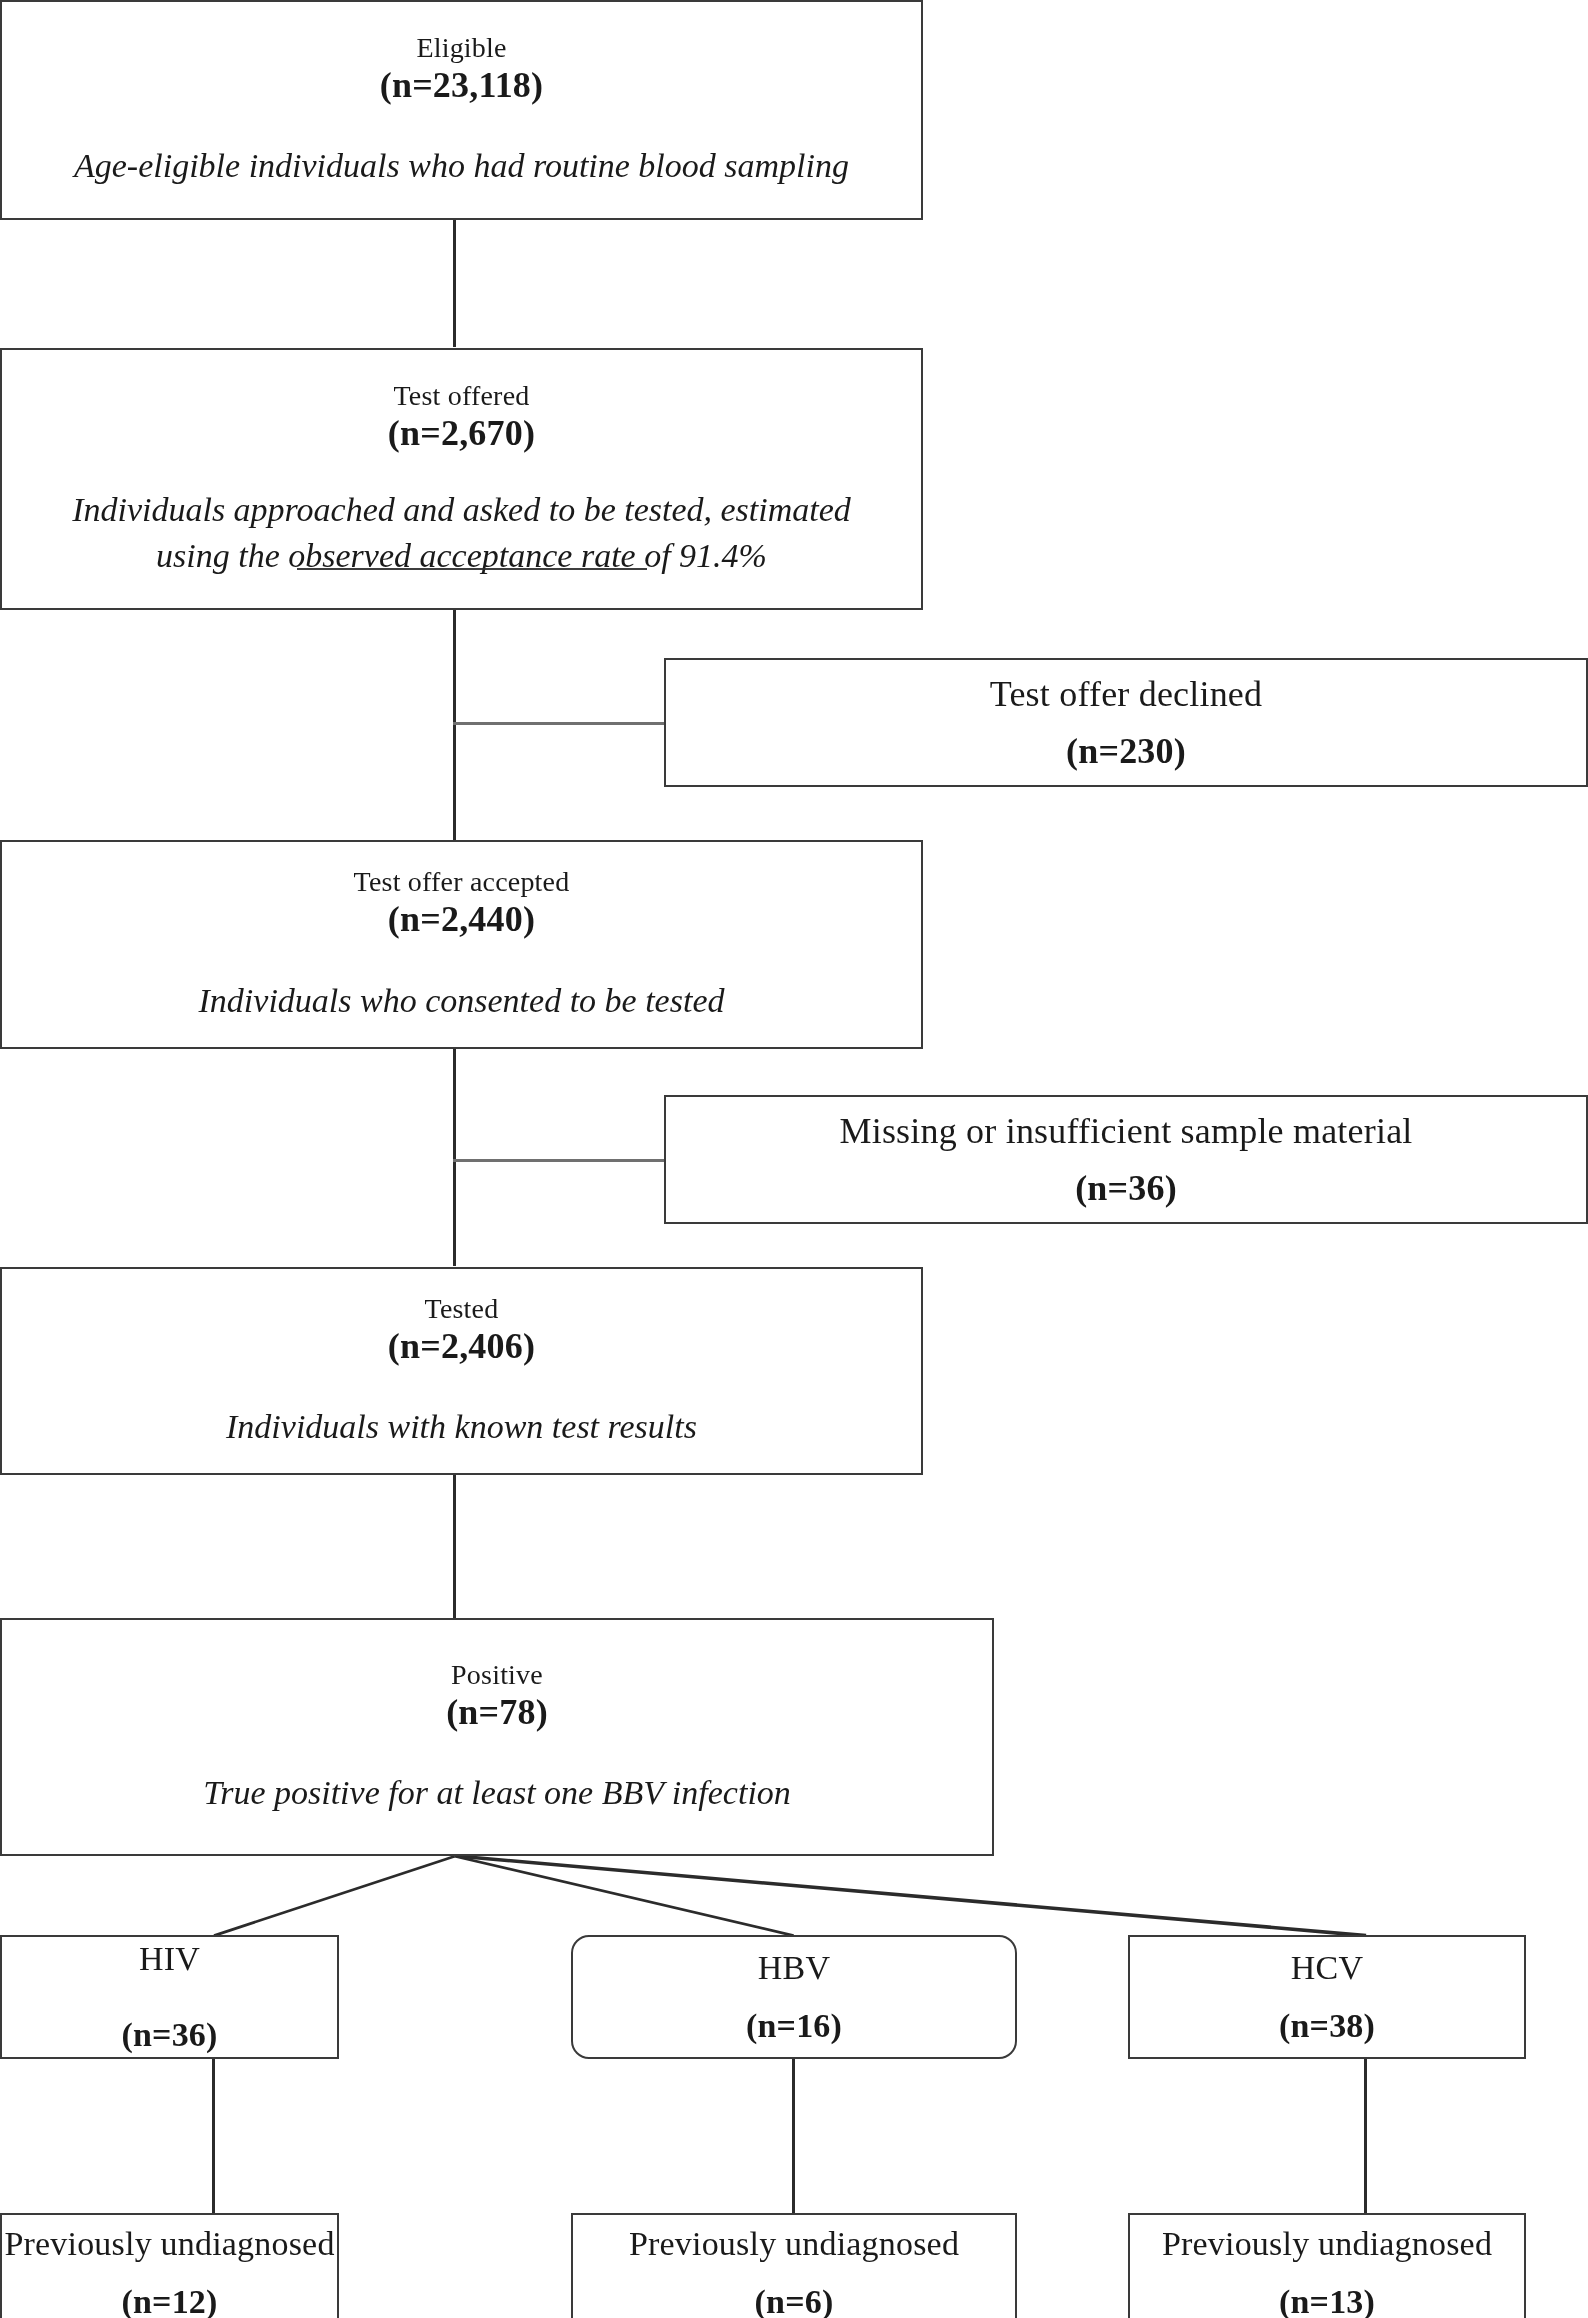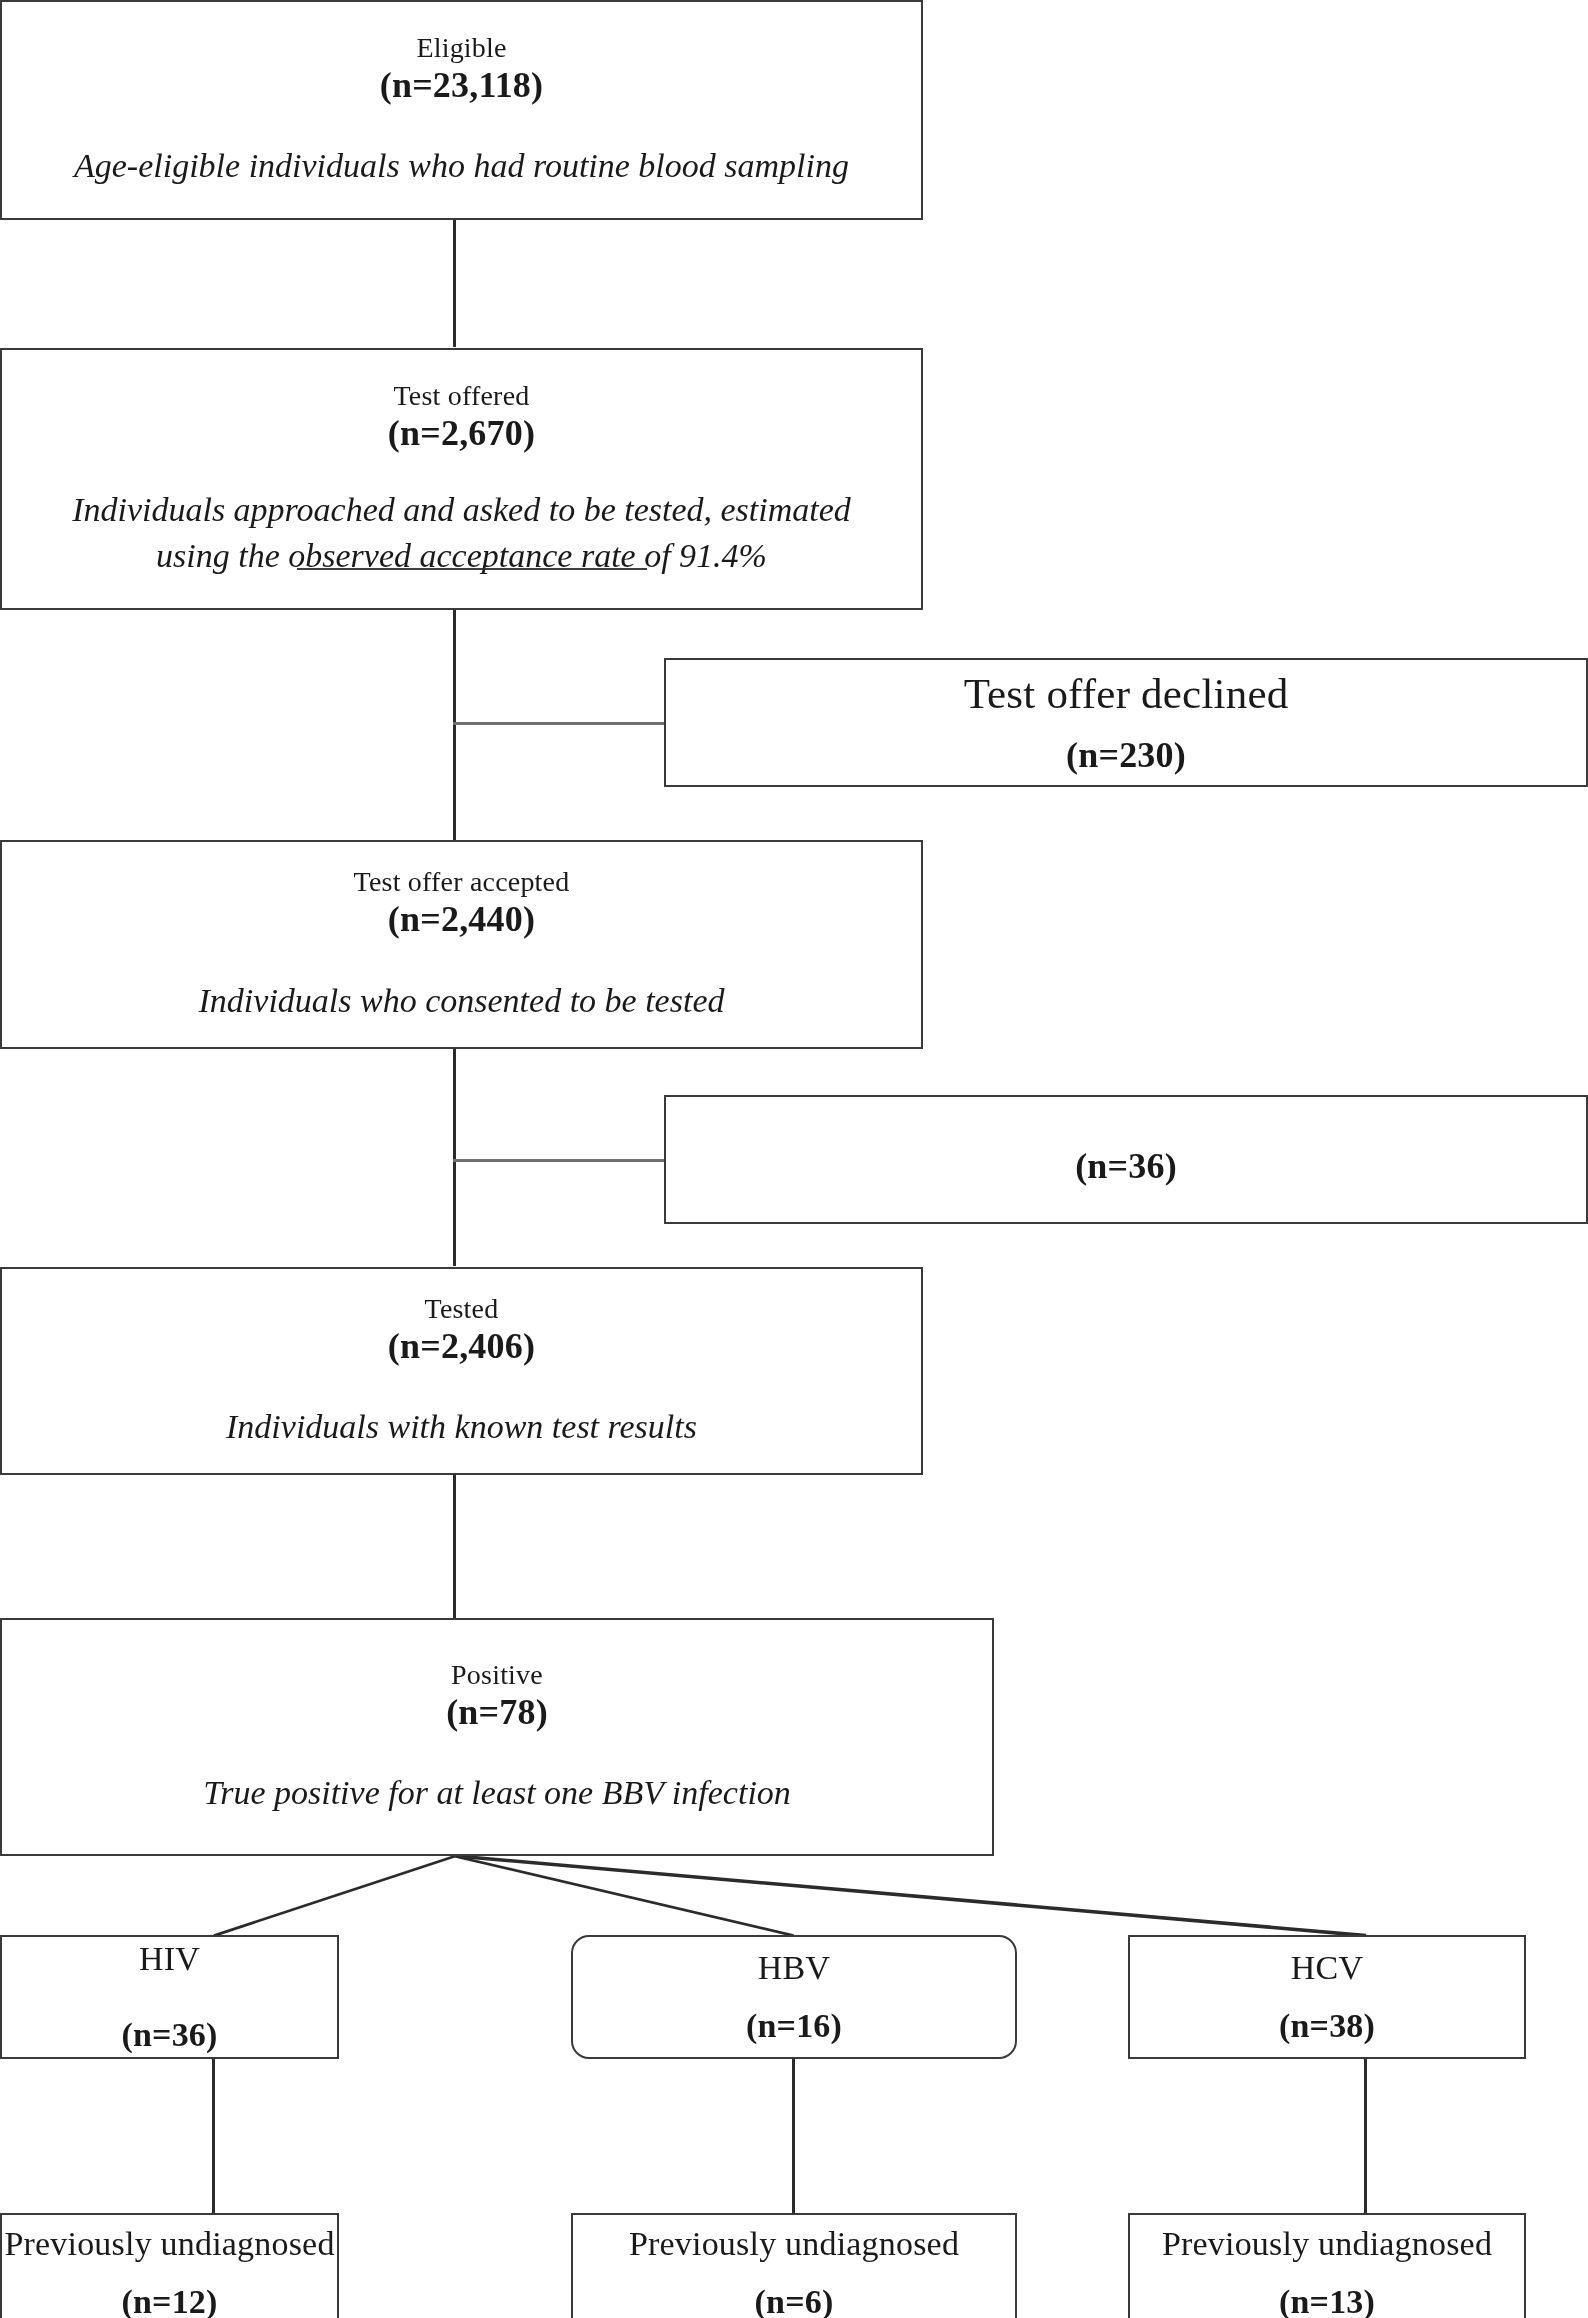--- a/index.html
+++ b/index.html
@@ -43,21 +43,21 @@
   }
   .n-desc {
     font-size: 34px;
     font-style: italic;
     line-height: 1.35;
     margin-top: 37px;
     padding: 0 16px;
     max-width: 100%;
   }
   .n-desc.tight { margin-top: 32px; }
-  .node.compact .n-title { font-size: 43px; }
+  .node.compact .n-title { font-size: 36px; }
   .node.compact .n-count { font-size: 36px; margin-top: 14.3px; }
   .node.small .n-title { font-size: 34px; }
   .node.small .n-count { font-size: 34px; margin-top: 18px; }
 
   
   .conn-v {
     position: absolute;
     width: 2.7px;
     background: #2b2b2b;
     z-index: 1;
@@ -129,20 +129,21 @@
     <div class="n-count">(n=230)</div>
   </div>
 
   <div class="node" style="left:0px; top:840px; width:923px; height:209px;">
     <div class="n-title">Test offer accepted</div>
     <div class="n-count">(n=2,440)</div>
     <div class="n-desc">Individuals who consented to be tested</div>
   </div>
 
   <div class="node compact" style="left:664px; top:1095px; width:924px; height:129px;">
+    <div class="n-title">Missing or insufficient sample material</div>
     <div class="n-count">(n=36)</div>
   </div>
 
   <div class="node" style="left:0px; top:1267px; width:923px; height:208px;">
     <div class="n-title">Tested</div>
     <div class="n-count">(n=2,406)</div>
     <div class="n-desc">Individuals with known test results</div>
   </div>
 
   <div class="node" style="left:0px; top:1618px; width:994px; height:238px;justify-content:center;">

